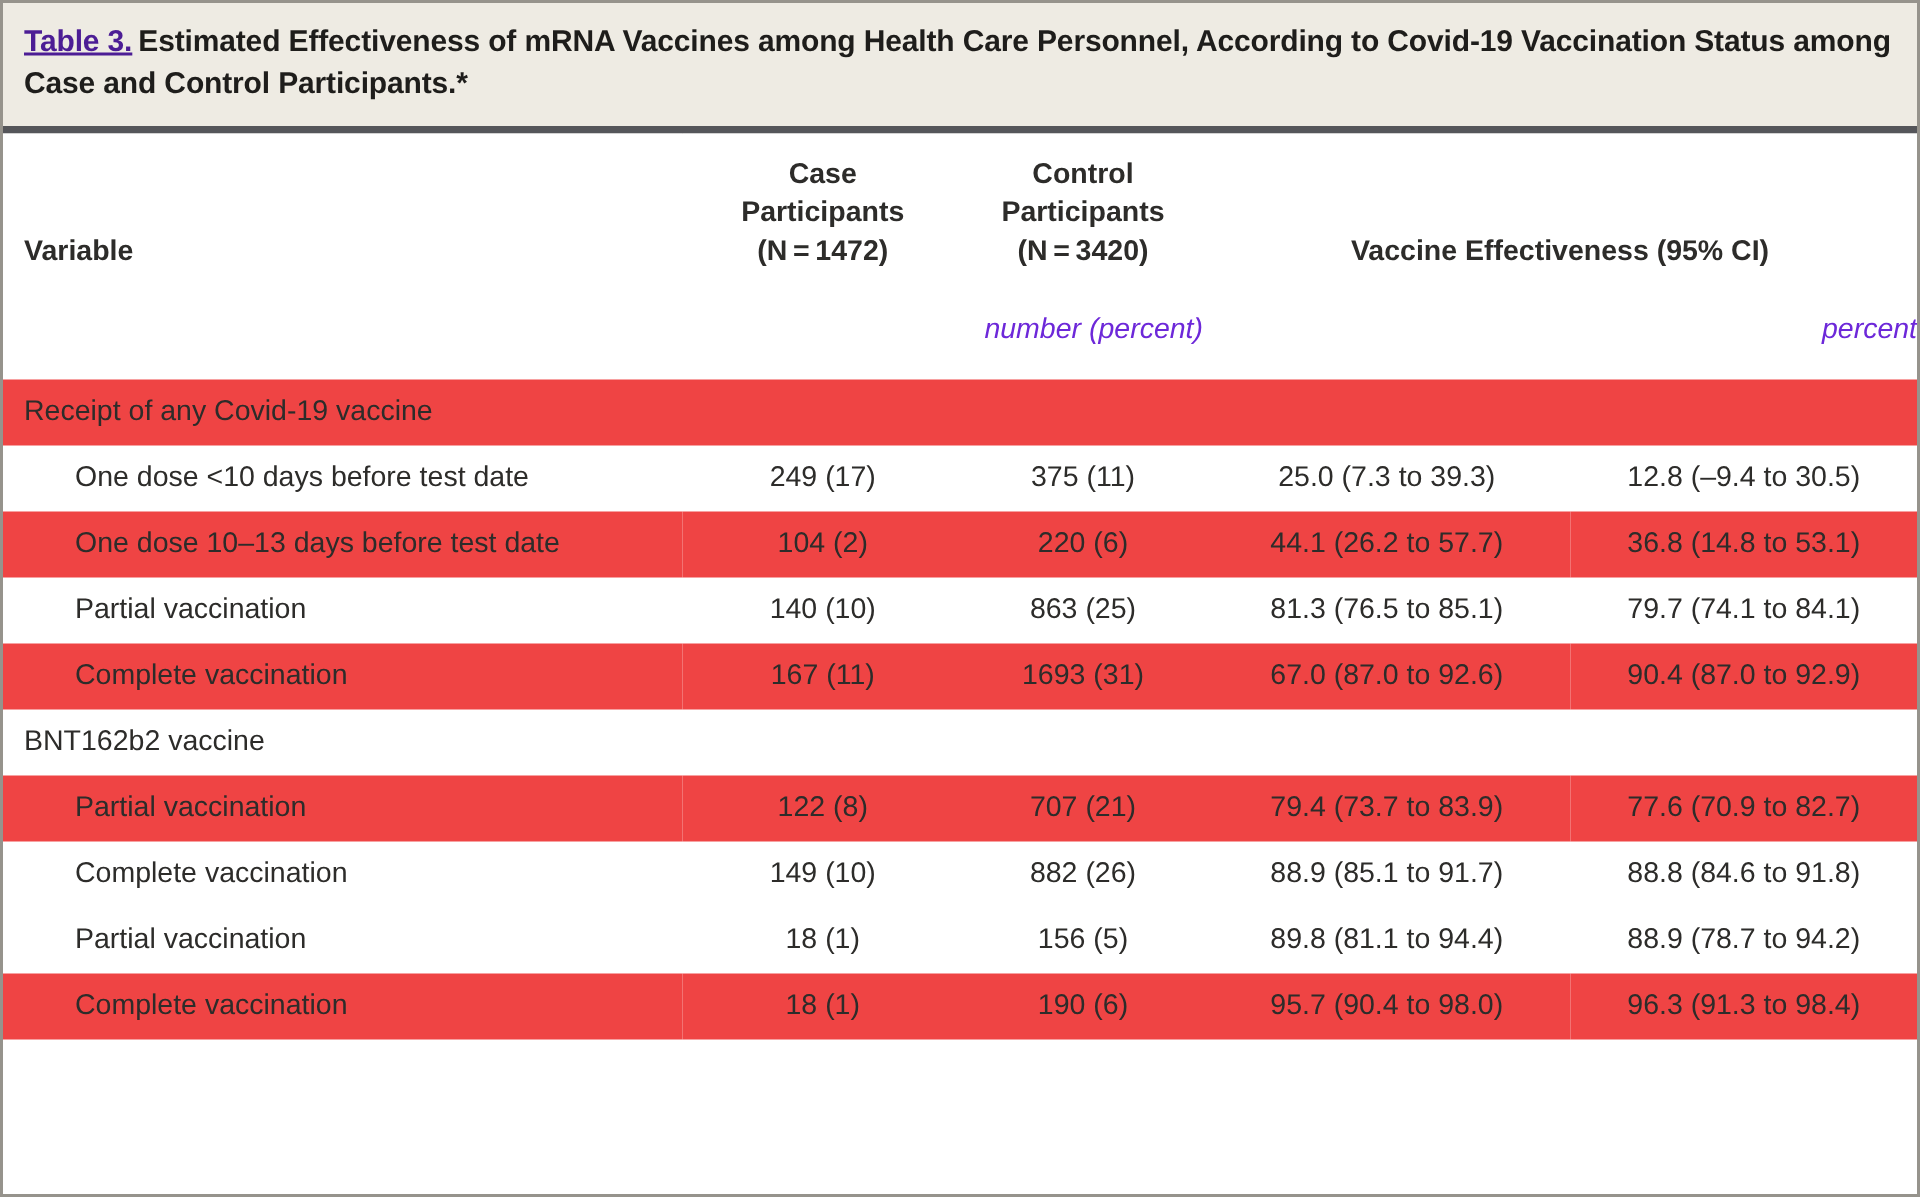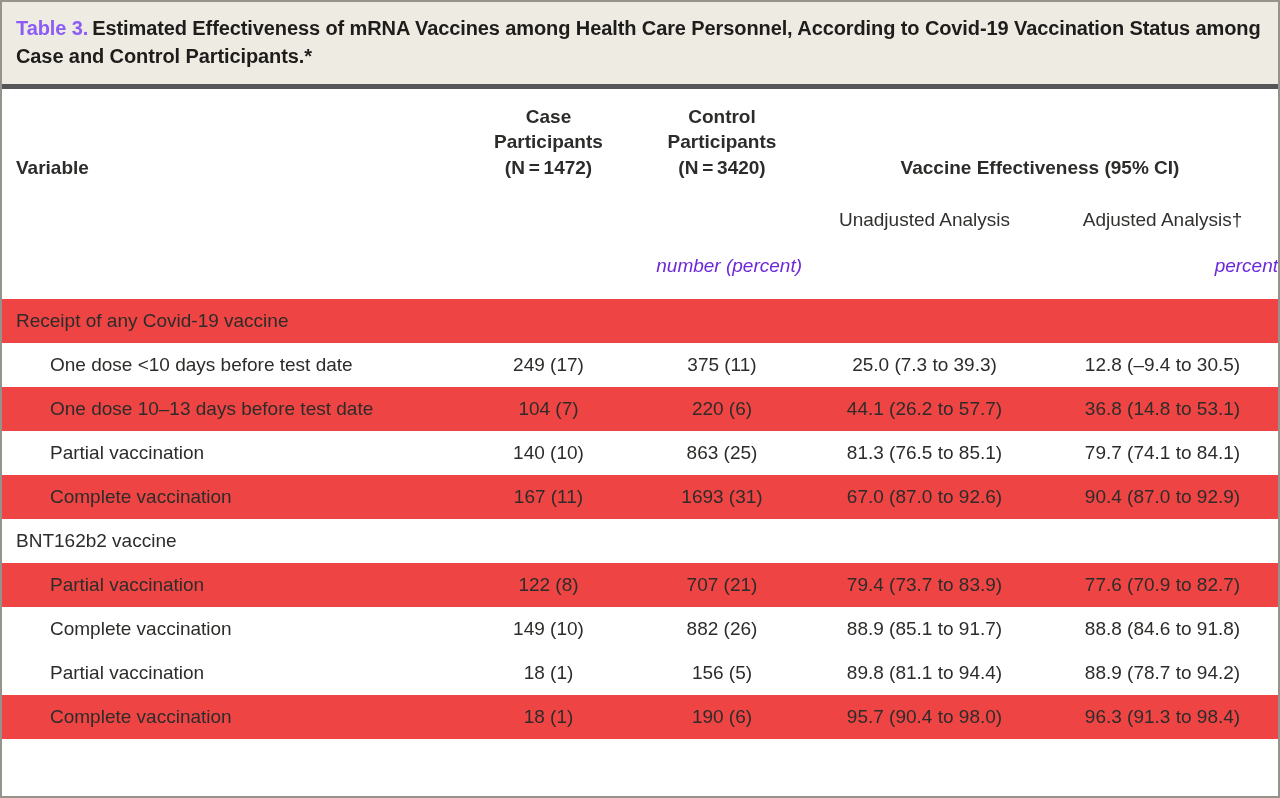--- a/index.html
+++ b/index.html
@@ -21,22 +21,23 @@
     background: #eeebe3;
     border-bottom: 5px solid #55565a;
     padding: 12px 16px 13px 14px;
     font-size: 20px;
     line-height: 1.42;
     font-weight: bold;
     color: #1e1d1b;
     letter-spacing: -0.1px;
   }
   .table-caption .caption-label {
-    color: #8b5cf6;
+    color: #4c1d95;
     padding-right: 4px;
+    text-decoration: underline;
   }
   table.nejm-table {
     width: 100%;
     border-collapse: collapse;
     table-layout: fixed;
     font-size: 19px;
     color: #2d2c2a;
   }
   col.c-variable   { width: 453px; }
   col.c-case       { width: 187px; }
@@ -114,46 +115,39 @@
         <th class="h-variable">Variable</th>
         <th class="h-participants">Case
 Participants
 (N = 1472)</th>
         <th class="h-participants">Control
 Participants
 (N = 3420)</th>
         <th class="h-effectiveness" colspan="2">Vaccine Effectiveness (95% CI)</th>
       </tr>
       <tr>
-        <th class="spacer-cell"></th>
-        <th class="spacer-cell"></th>
-        <th class="spacer-cell"></th>
-        <th class="h-analysis">Unadjusted Analysis</th>
-        <th class="h-analysis">Adjusted Analysis†</th>
-      </tr>
-      <tr>
         <td class="spacer-cell"></td>
         <td class="h-units" colspan="2">number (percent)</td>
         <td class="h-units" colspan="2">percent</td>
       </tr>
     </thead>
     <tbody>
         <tr class="shaded">
     <td class="cell-section" colspan="5">Receipt of any Covid-19 vaccine</td>
   </tr>
         <tr>
     <td class="cell-label">One dose &lt;10 days before test date</td>
     <td class="cell-num">249 (17)</td>
     <td class="cell-num">375 (11)</td>
     <td class="cell-num">25.0 (7.3 to 39.3)</td>
     <td class="cell-num">12.8 (–9.4 to 30.5)</td>
   </tr>
         <tr class="shaded">
     <td class="cell-label">One dose 10–13 days before test date</td>
-    <td class="cell-num">104 (7)</td>
+    <td class="cell-num">104 (2)</td>
     <td class="cell-num">220 (6)</td>
     <td class="cell-num">44.1 (26.2 to 57.7)</td>
     <td class="cell-num">36.8 (14.8 to 53.1)</td>
   </tr>
         <tr>
     <td class="cell-label">Partial vaccination</td>
     <td class="cell-num">140 (10)</td>
     <td class="cell-num">863 (25)</td>
     <td class="cell-num">81.3 (76.5 to 85.1)</td>
     <td class="cell-num">79.7 (74.1 to 84.1)</td>

